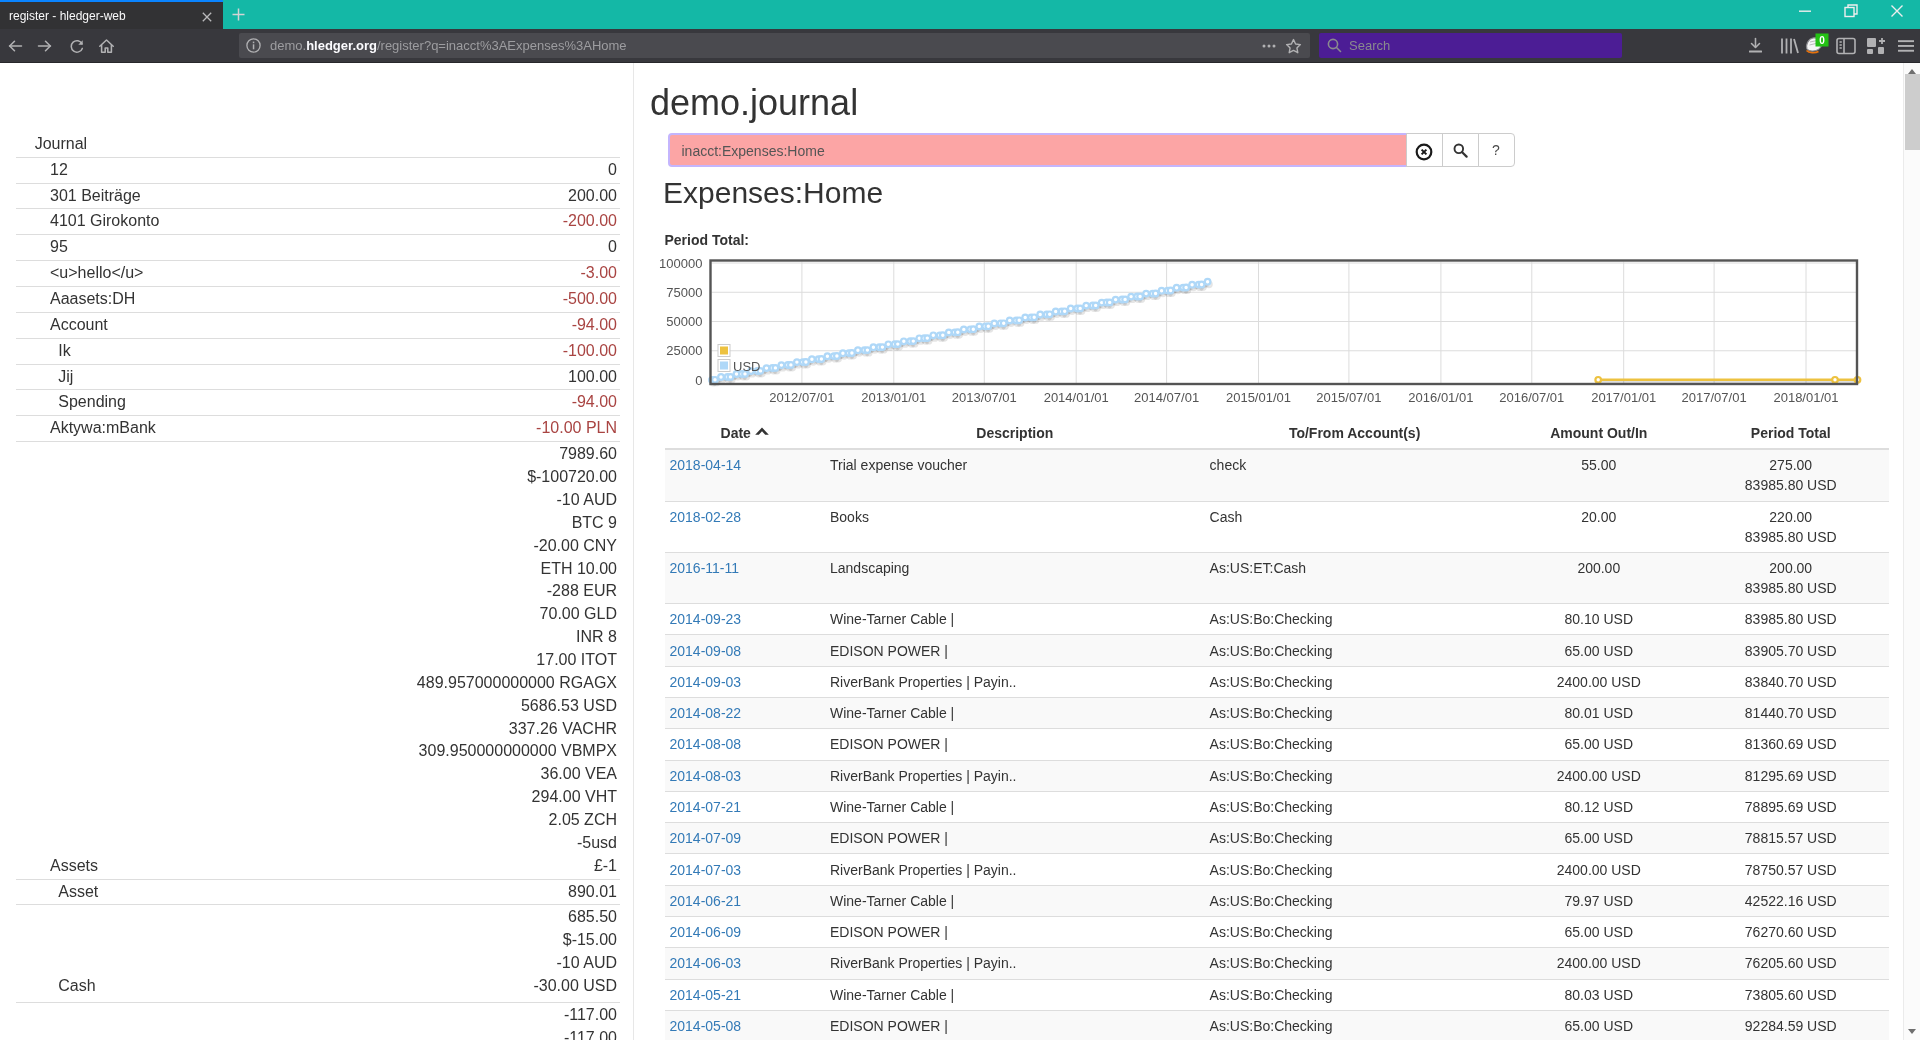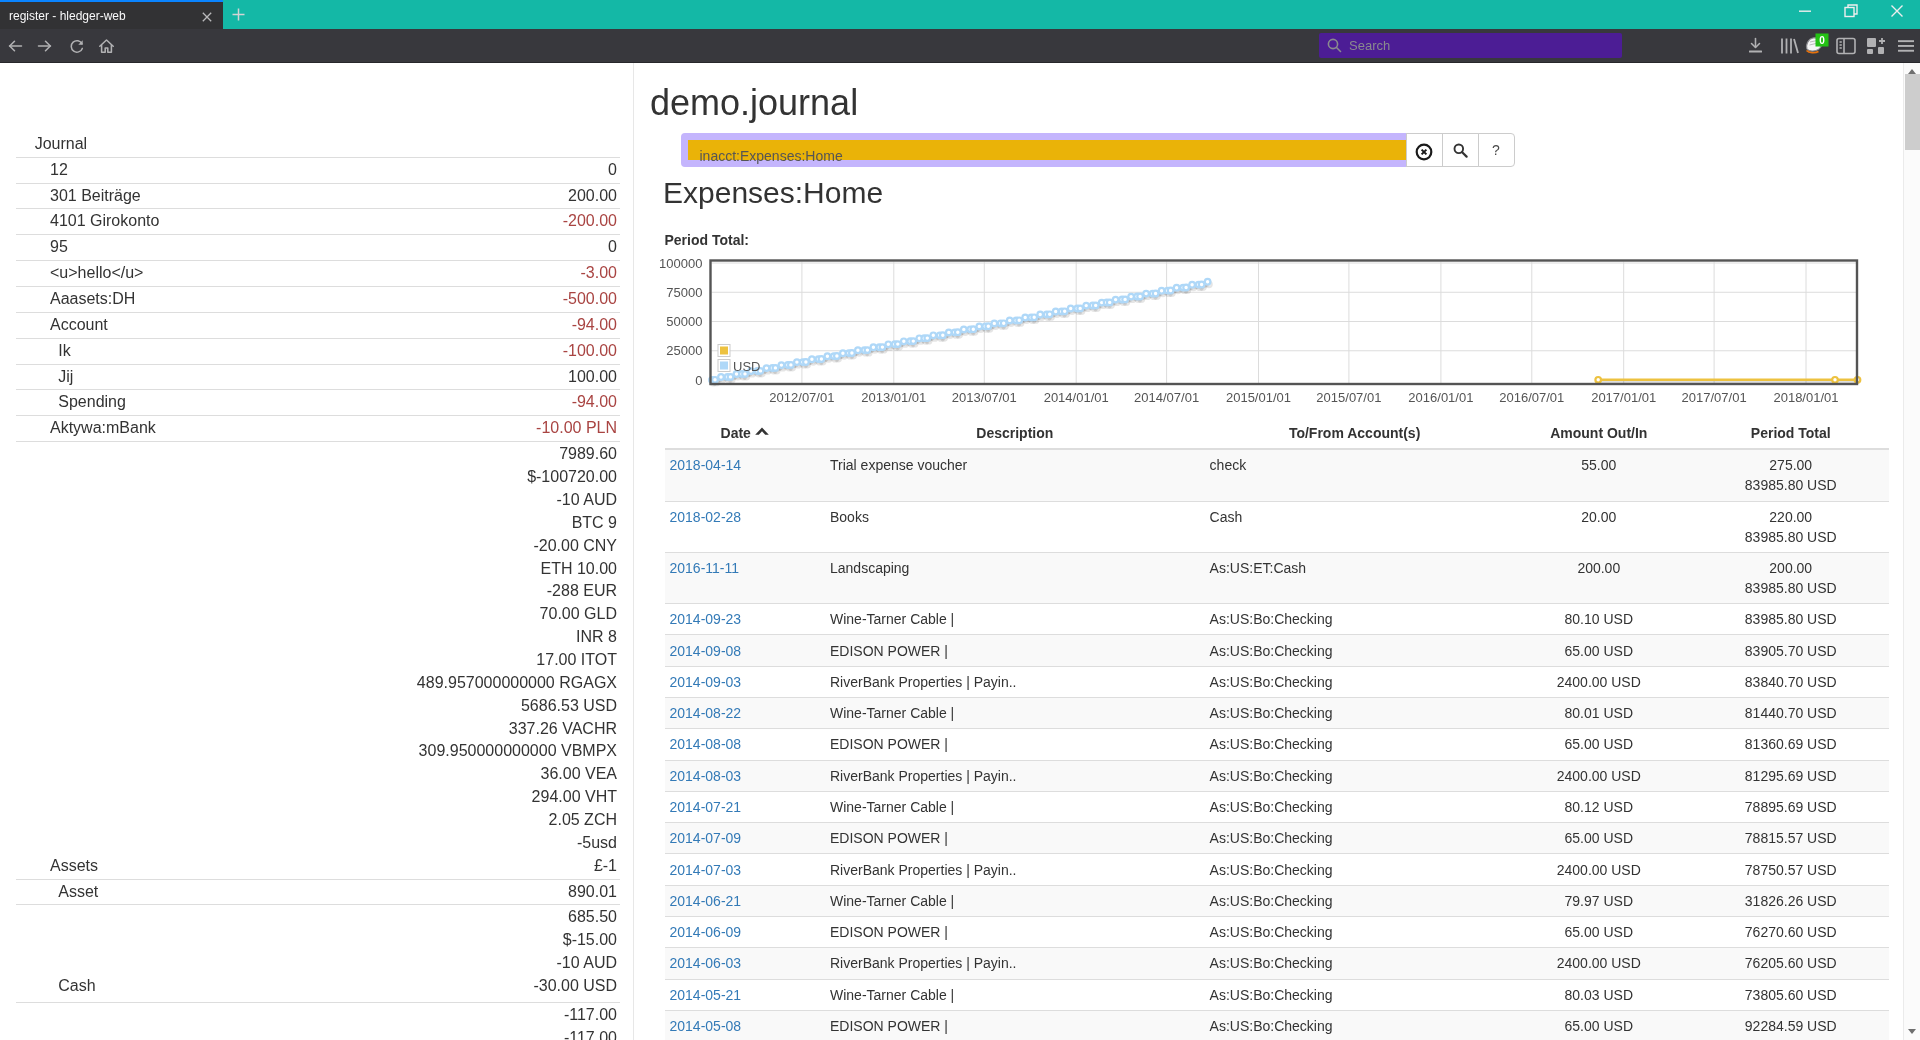--- a/index.html
+++ b/index.html
@@ -12,21 +12,21 @@
 #urlbox{position:absolute;left:239px;top:4px;width:1071px;height:25px;background:#4a4a4f;border-radius:2px}
 #urltxt{position:absolute;left:31px;top:5px;font-size:13px;color:#9d9da0;white-space:pre}
 #urltxt b{color:#fbfbfe;font-weight:bold}
 #searchbox{position:absolute;left:1319px;top:4px;width:303px;height:25px;background:#4c1d95;border-radius:2px}
 .sic{position:absolute;left:8px;top:5px}
 #searchbox span{position:absolute;left:30px;top:5px;font-size:13px;color:#8a8a8e}
 #page{position:absolute;left:0;top:63px;width:1920px;height:977px;background:#fff;overflow:hidden}
 #vline{position:absolute;left:633px;top:0;width:1px;height:977px;background:#e7e7e7}
 h1{position:absolute;left:650px;top:20px;font-size:36px;font-weight:400;color:#333;line-height:40px}
 #sgroup{position:absolute;left:664.5px;top:69.5px;height:34px}
-#sinput{position:absolute;left:16px;top:0;width:742px;height:34px;border:7px solid #c4b5fd;border-radius:4px 0 0 4px;box-sizing:border-box;font-size:14px;color:#555;line-height:32px;padding-left:12px;background:#eab308}
+#sinput{position:absolute;left:3px;top:0;width:742px;height:34px;border:2px solid #c4b5fd;border-radius:4px 0 0 4px;box-sizing:border-box;font-size:14px;color:#555;line-height:32px;padding-left:12px;background:#fca5a5}
 .sbtn{position:absolute;top:0;width:37px;height:34px;border:1px solid #ccc;box-sizing:border-box;background:#fff;text-align:center}
 .sbtn svg{margin-top:9px}
 #sb1{left:741px}#sb2{left:777px}#sb3{left:813px;border-radius:0 4px 4px 0}
 #sb3 span{font-size:14px;color:#4a4a4a;line-height:32px}
 h2{position:absolute;left:663px;top:111.5px;font-size:30px;font-weight:400;color:#333;line-height:35px}
 #ptotal{position:absolute;left:664.5px;top:166.5px;font-size:14px;font-weight:bold;color:#333;line-height:20px}
 #chart{position:absolute;left:640px;top:183px}
 #side{position:absolute;left:16px;top:68.9px;width:604px;border-collapse:collapse;font-size:16px;color:#333;line-height:22.857px}
 #side td{padding:1px 0 1px 0;border-bottom:1px solid #ddd;vertical-align:top}
 #side td.n{white-space:nowrap}
@@ -93,20 +93,38 @@
         <path d="M14 6.8 A5.7 5.7 0 1 0 14.3 11.4"></path>
       </g>
       <path d="M14.7 3.2 L14.7 7.8 L10.3 7.8 Z" fill="#b1b1b3"></path>
     </svg>
     <svg class="nic" style="left:98px" width="17" height="18" viewBox="0 0 17 18">
       <g stroke="#b1b1b3" fill="none" stroke-width="1.55" stroke-linecap="round" stroke-linejoin="round">
         <path d="M1.8 9.2 L8.5 3 L15.2 9.2"></path>
         <path d="M3.6 8.2 V15.2 H7.2 V11 H9.8 V15.2 H13.4 V8.2"></path>
       </g>
     </svg>
+  <div id="urlbox">
+      <svg class="uic" style="left:7px" width="15" height="15" viewBox="0 0 15 15">
+        <circle cx="7.5" cy="7.5" r="6.6" stroke="#b1b1b3" fill="none" stroke-width="1.3"></circle>
+        <rect x="6.8" y="6.3" width="1.5" height="5" fill="#b1b1b3"></rect>
+        <rect x="6.8" y="3.6" width="1.5" height="1.6" fill="#b1b1b3"></rect>
+      </svg>
+      <span id="urltxt">demo.<b>hledger.org</b>/register?q=inacct%3AExpenses%3AHome</span>
+      <svg class="uic" style="left:1022px" width="16" height="16" viewBox="0 0 16 16">
+        <g fill="#b1b1b3">
+          <circle cx="3" cy="8" r="1.5"></circle>
+          <circle cx="8" cy="8" r="1.5"></circle>
+          <circle cx="13" cy="8" r="1.5"></circle>
+        </g>
+      </svg>
+      <svg class="uic" style="left:1046px" width="17" height="17" viewBox="0 0 17 17">
+        <path d="M8.5 1.6 L10.6 6 L15.4 6.6 L11.9 9.9 L12.8 14.7 L8.5 12.4 L4.2 14.7 L5.1 9.9 L1.6 6.6 L6.4 6 Z" fill="none" stroke="#b1b1b3" stroke-width="1.4" stroke-linejoin="round"></path>
+      </svg>
+    </div>
   <div id="searchbox">
       <svg class="sic" width="15" height="15" viewBox="0 0 15 15">
         <circle cx="6" cy="6" r="4.6" stroke="#8a8a8e" fill="none" stroke-width="1.6"></circle>
         <path d="M9.5 9.5 L13.5 13.5" stroke="#8a8a8e" stroke-width="1.6" stroke-linecap="round"></path>
       </svg>
       <span>Search</span>
     </div>
   <svg class="nic" style="left:1746px" width="19" height="18" viewBox="0 0 19 18">
       <g stroke="#b1b1b3" fill="none" stroke-width="1.55" stroke-linecap="round" stroke-linejoin="round">
         <path d="M9.5 1.5 V10"></path>
@@ -600,21 +618,21 @@
           <td>RiverBank Properties | Payin..</td>
           <td>As:US:Bo:Checking</td>
           <td class="r">2400.00 USD</td>
           <td class="r">78750.57 USD</td>
         </tr>
         <tr>
           <td><a>2014-06-21</a></td>
           <td>Wine-Tarner Cable |</td>
           <td>As:US:Bo:Checking</td>
           <td class="r">79.97 USD</td>
-          <td class="r">31826.26 USD</td>
+          <td class="r">42522.16 USD</td>
         </tr>
         <tr>
           <td><a>2014-06-09</a></td>
           <td>EDISON POWER |</td>
           <td>As:US:Bo:Checking</td>
           <td class="r">65.00 USD</td>
           <td class="r">76270.60 USD</td>
         </tr>
         <tr>
           <td><a>2014-06-03</a></td>

